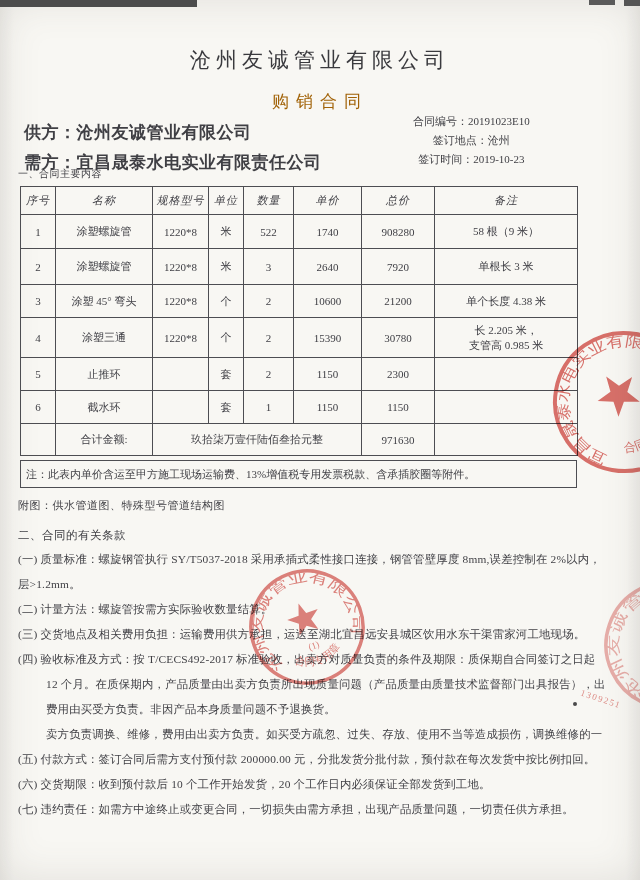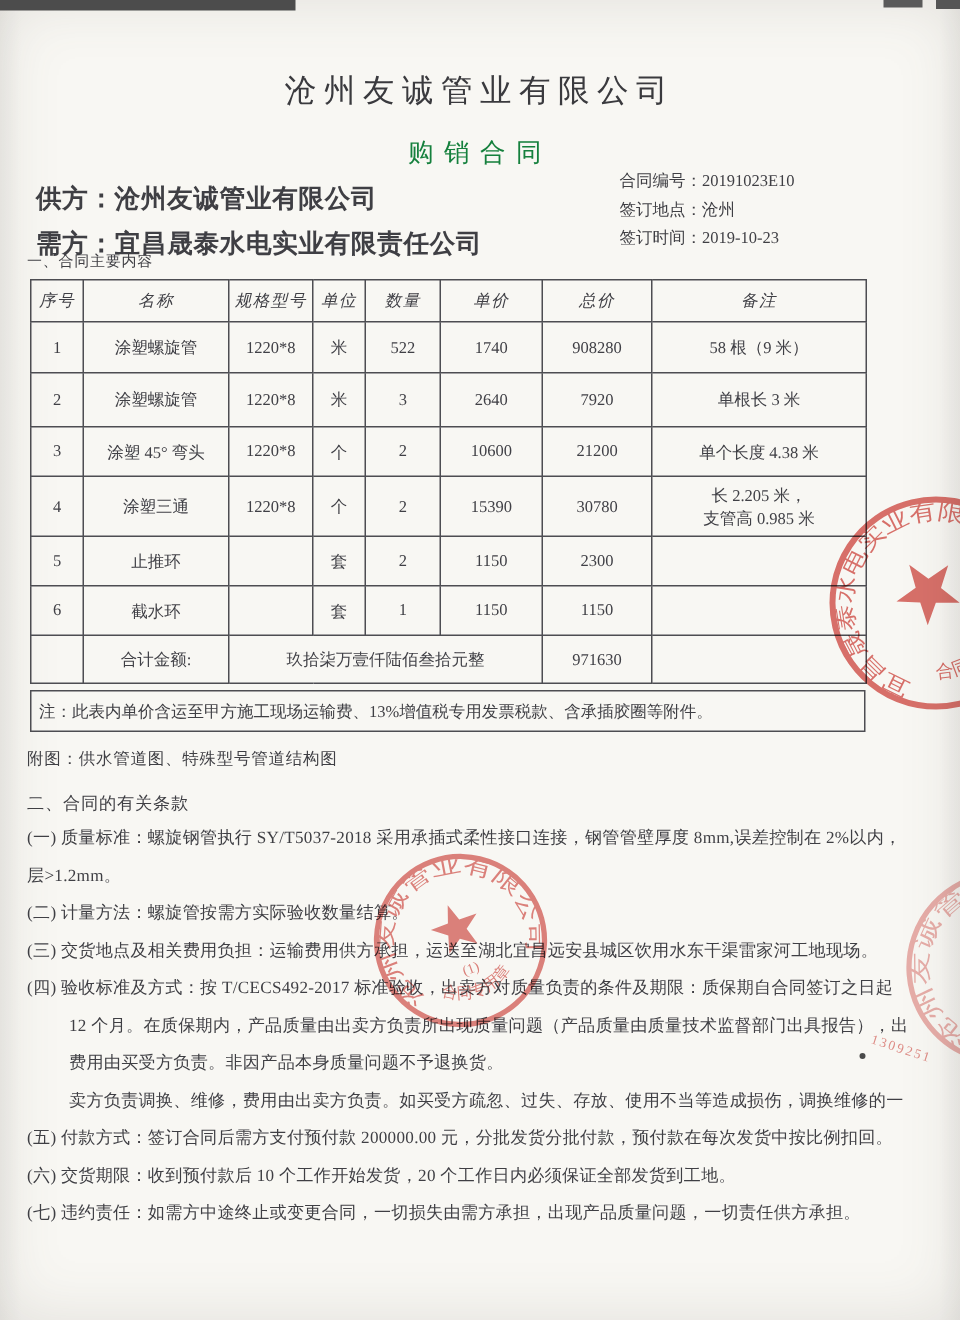--- a/index.html
+++ b/index.html
@@ -12,26 +12,26 @@
   .page{position:absolute;inset:0;box-shadow:inset 0 0 42px rgba(90,88,80,.14);}
   
   .art{position:absolute;background:#4c4c4c;}
   .art1{left:0;top:0;width:197px;height:7px;}
   .art2{left:589px;top:0;width:26px;height:5px;background:#5a5a5a;}
   .art3{left:624px;top:0;width:16px;height:6px;background:#555;}
   
   .title1{position:absolute;top:46px;left:0;width:100%;text-align:center;
     font-size:21px;letter-spacing:5px;color:#3a3a3e;}
   .title2{position:absolute;top:90px;left:0;width:100%;text-align:center;
-    font-size:17px;letter-spacing:7px;color:#15803d;}
+    font-size:17px;letter-spacing:7px;color:#a16207;}
   .party{position:absolute;left:24px;font-size:17px;letter-spacing:.5px;font-weight:bold;}
   .party.supplier{top:121px;}
   .party.buyer{top:151px;}
   .sec-h1{position:absolute;left:18px;top:167px;font-size:10px;letter-spacing:.5px;}
-  .meta{position:absolute;left:413px;top:112px;font-size:11px;line-height:19px;}
+  .meta{position:absolute;left:413px;top:112px;font-size:11px;line-height:19px;text-align:center;}
   .meta div{white-space:nowrap;}
   
   .main{position:absolute;left:18px;top:186px;width:606px;}
   table.tbl{border-collapse:collapse;table-layout:fixed;width:557px;margin-left:2px;
     font-size:11px;color:#404046;}
   table.tbl th,table.tbl td{border:1px solid #4d4d52;text-align:center;vertical-align:middle;
     padding:0 2px;white-space:pre-line;font-weight:normal;overflow:hidden;}
   table.tbl{border:1.5px solid #47474c;}
   table.tbl thead tr{height:28px;}
   table.tbl thead th{font-size:11px;letter-spacing:1px;font-style:italic;}

